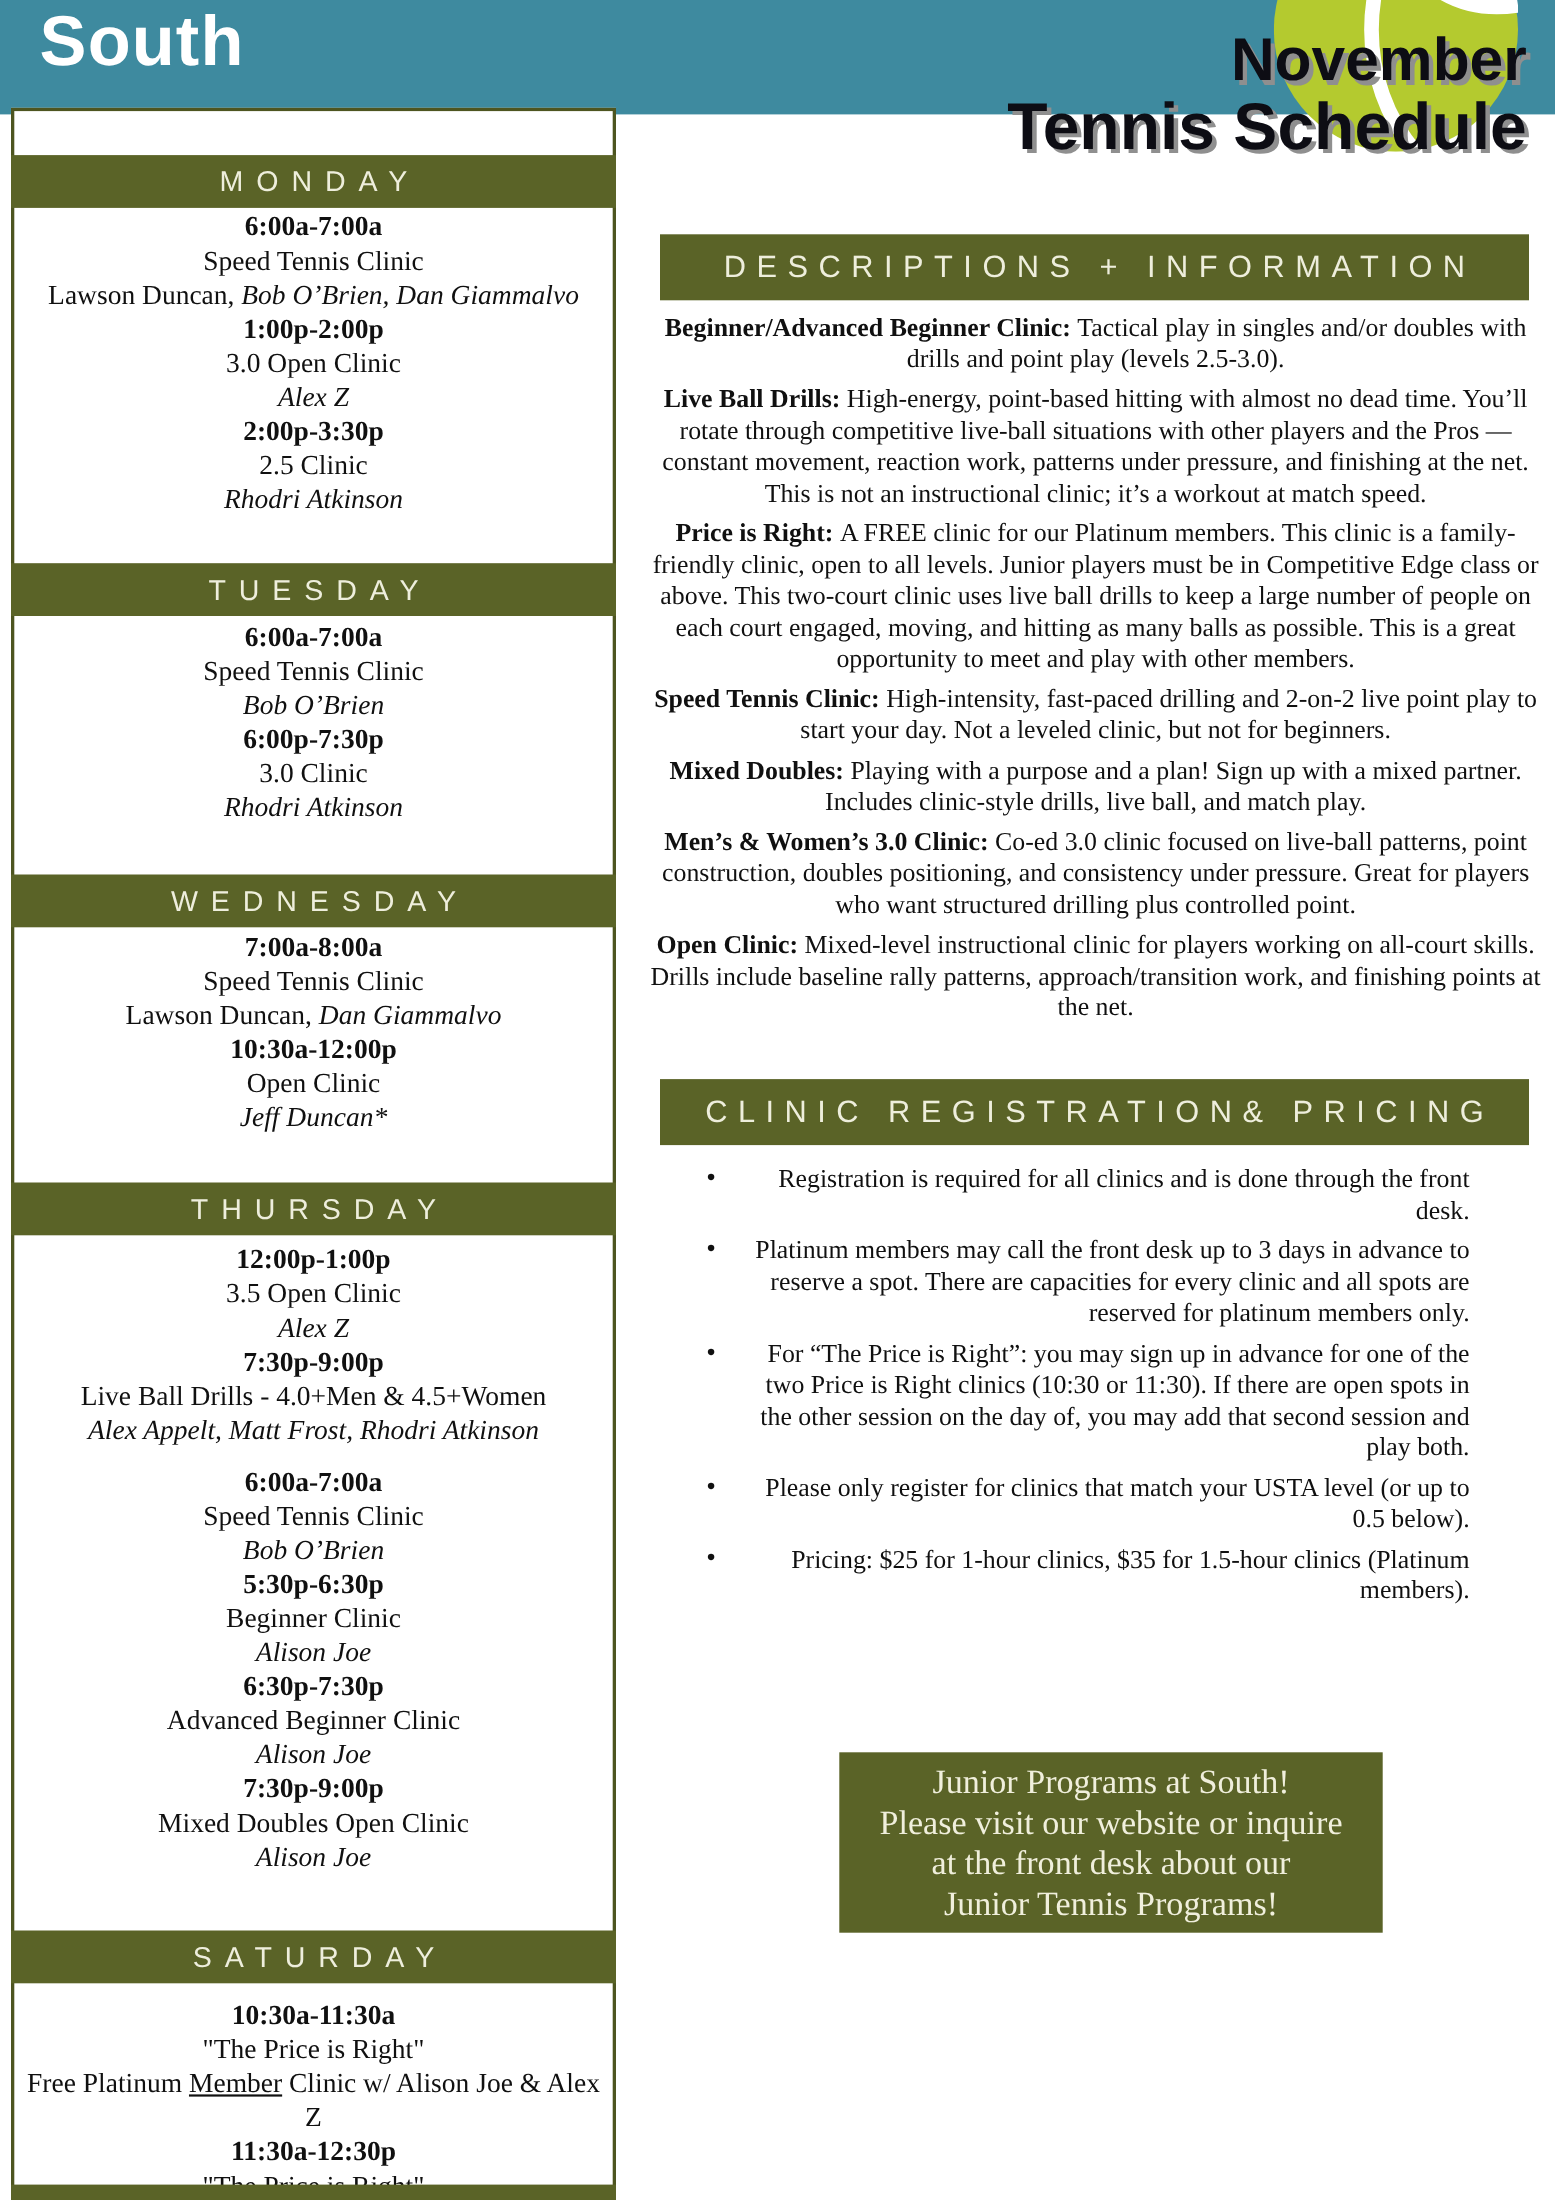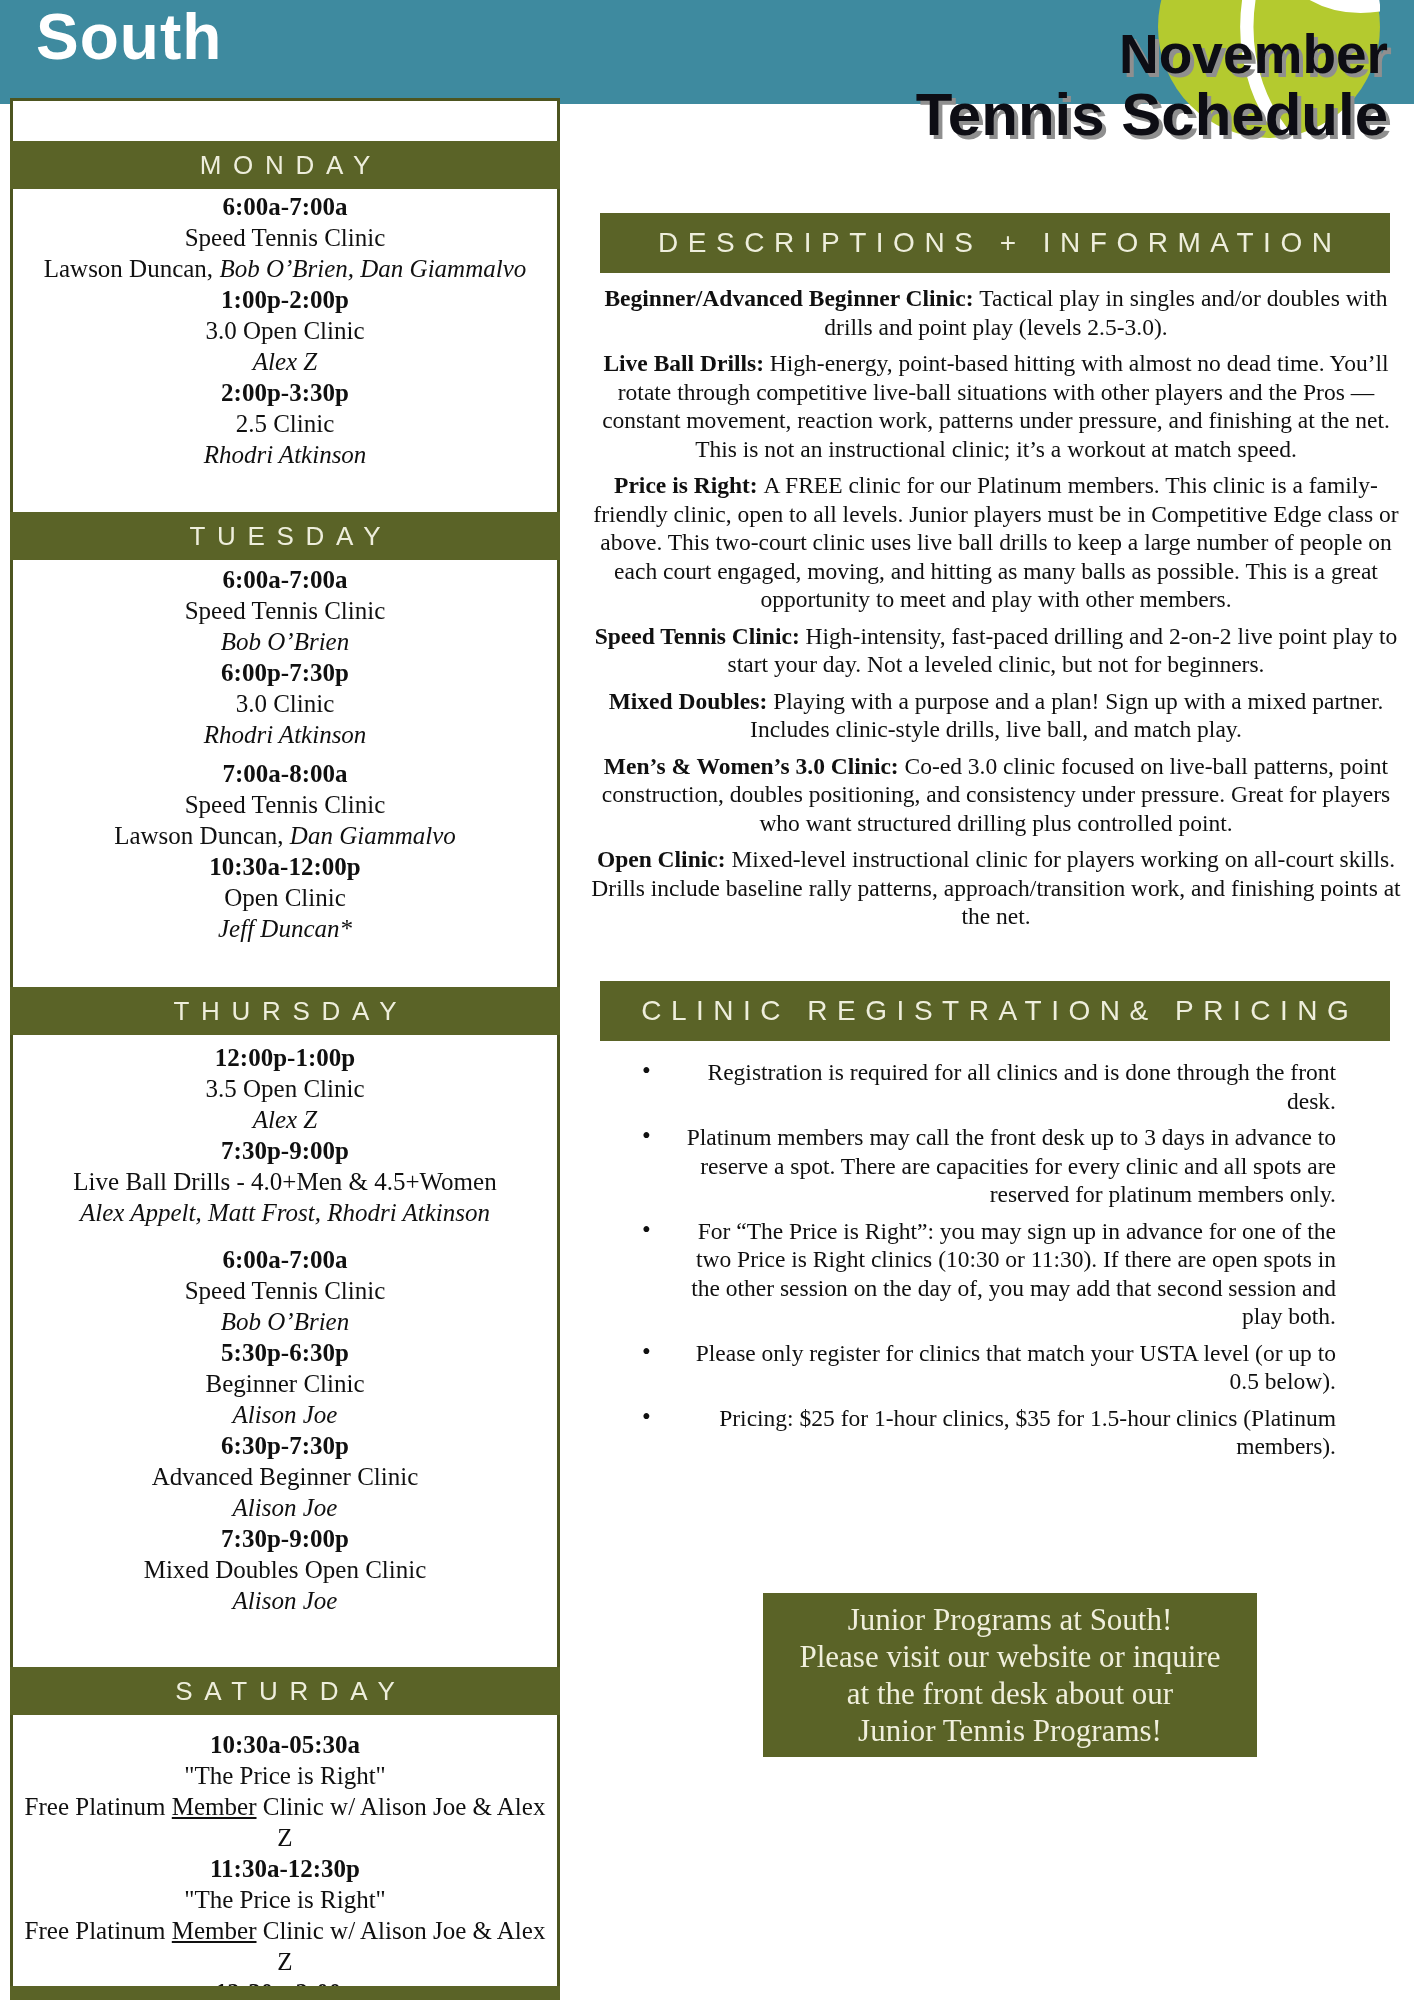--- a/index.html
+++ b/index.html
@@ -138,20 +138,21 @@
       </div>
       <div class="day-band">TUESDAY</div>
       <div class="day-content d1">
         <div class="ln time">6:00a-7:00a</div>
         <div class="ln">Speed Tennis Clinic</div>
         <div class="ln staff">Bob O’Brien</div>
         <div class="ln time">6:00p-7:30p</div>
         <div class="ln">3.0 Clinic</div>
         <div class="ln staff">Rhodri Atkinson</div>
       </div>
+      <div class="day-band">WEDNESDAY</div>
       <div class="day-content d2">
         <div class="ln time">7:00a-8:00a</div>
         <div class="ln">Speed Tennis Clinic</div>
         <div class="ln"><span>Lawson Duncan, </span><i>Dan Giammalvo</i></div>
         <div class="ln time">10:30a-12:00p</div>
         <div class="ln">Open Clinic</div>
         <div class="ln staff">Jeff Duncan*</div>
       </div>
       <div class="day-band">THURSDAY</div>
       <div class="day-content d3">
@@ -171,21 +172,21 @@
         <div class="ln staff">Alison Joe</div>
         <div class="ln time">6:30p-7:30p</div>
         <div class="ln">Advanced Beginner Clinic</div>
         <div class="ln staff">Alison Joe</div>
         <div class="ln time">7:30p-9:00p</div>
         <div class="ln">Mixed Doubles Open Clinic</div>
         <div class="ln staff">Alison Joe</div>
       </div>
       <div class="day-band">SATURDAY</div>
       <div class="day-content d5">
-        <div class="ln time">10:30a-05:30a</div>
+        <div class="ln time">10:30a-11:30a</div>
         <div class="ln">"The Price is Right"</div>
         <div class="ln"><span>Free Platinum </span><span class="u">Member</span><span> Clinic w/ Alison Joe &amp; Alex Z</span></div>
         <div class="ln time">11:30a-12:30p</div>
         <div class="ln">"The Price is Right"</div>
         <div class="ln"><span>Free Platinum </span><span class="u">Member</span><span> Clinic w/ Alison Joe &amp; Alex Z</span></div>
         <div class="ln time">12:30p-2:00p</div>
         <div class="ln">Men’s &amp; Women’s 3.0 Clinic</div>
         <div class="ln">Alison Joe, Alex Z</div>
       </div>
     </div>

